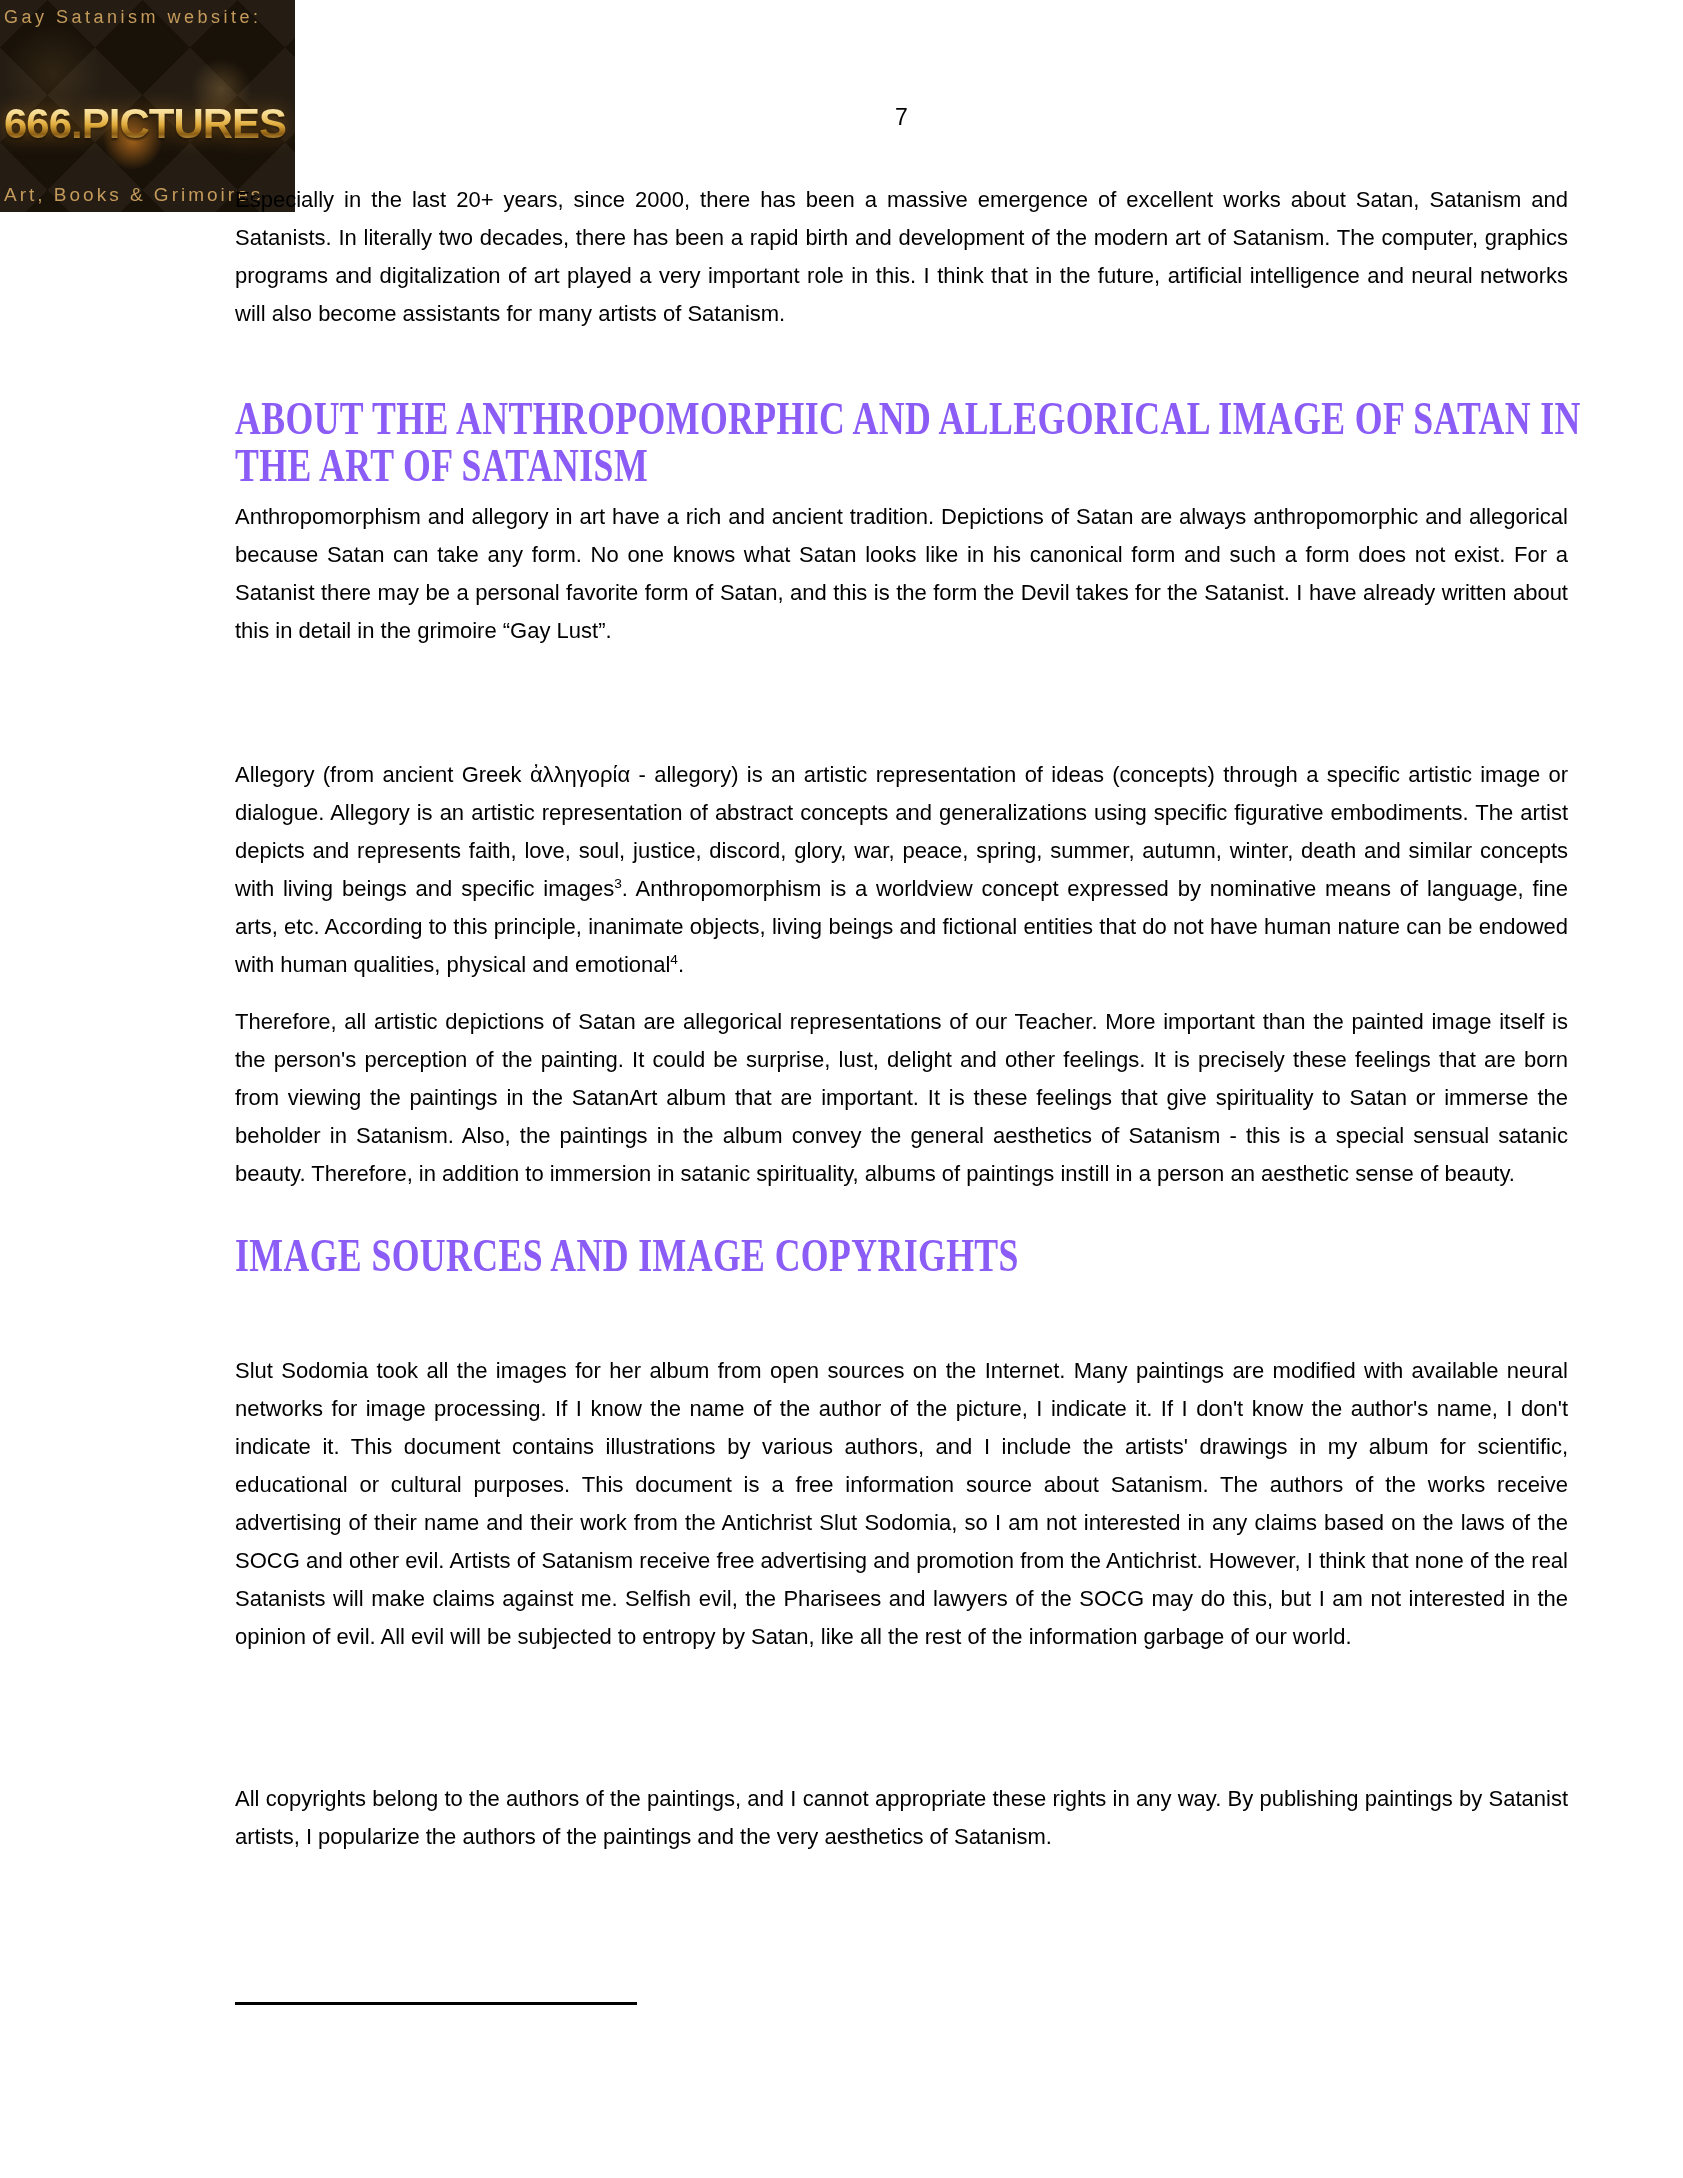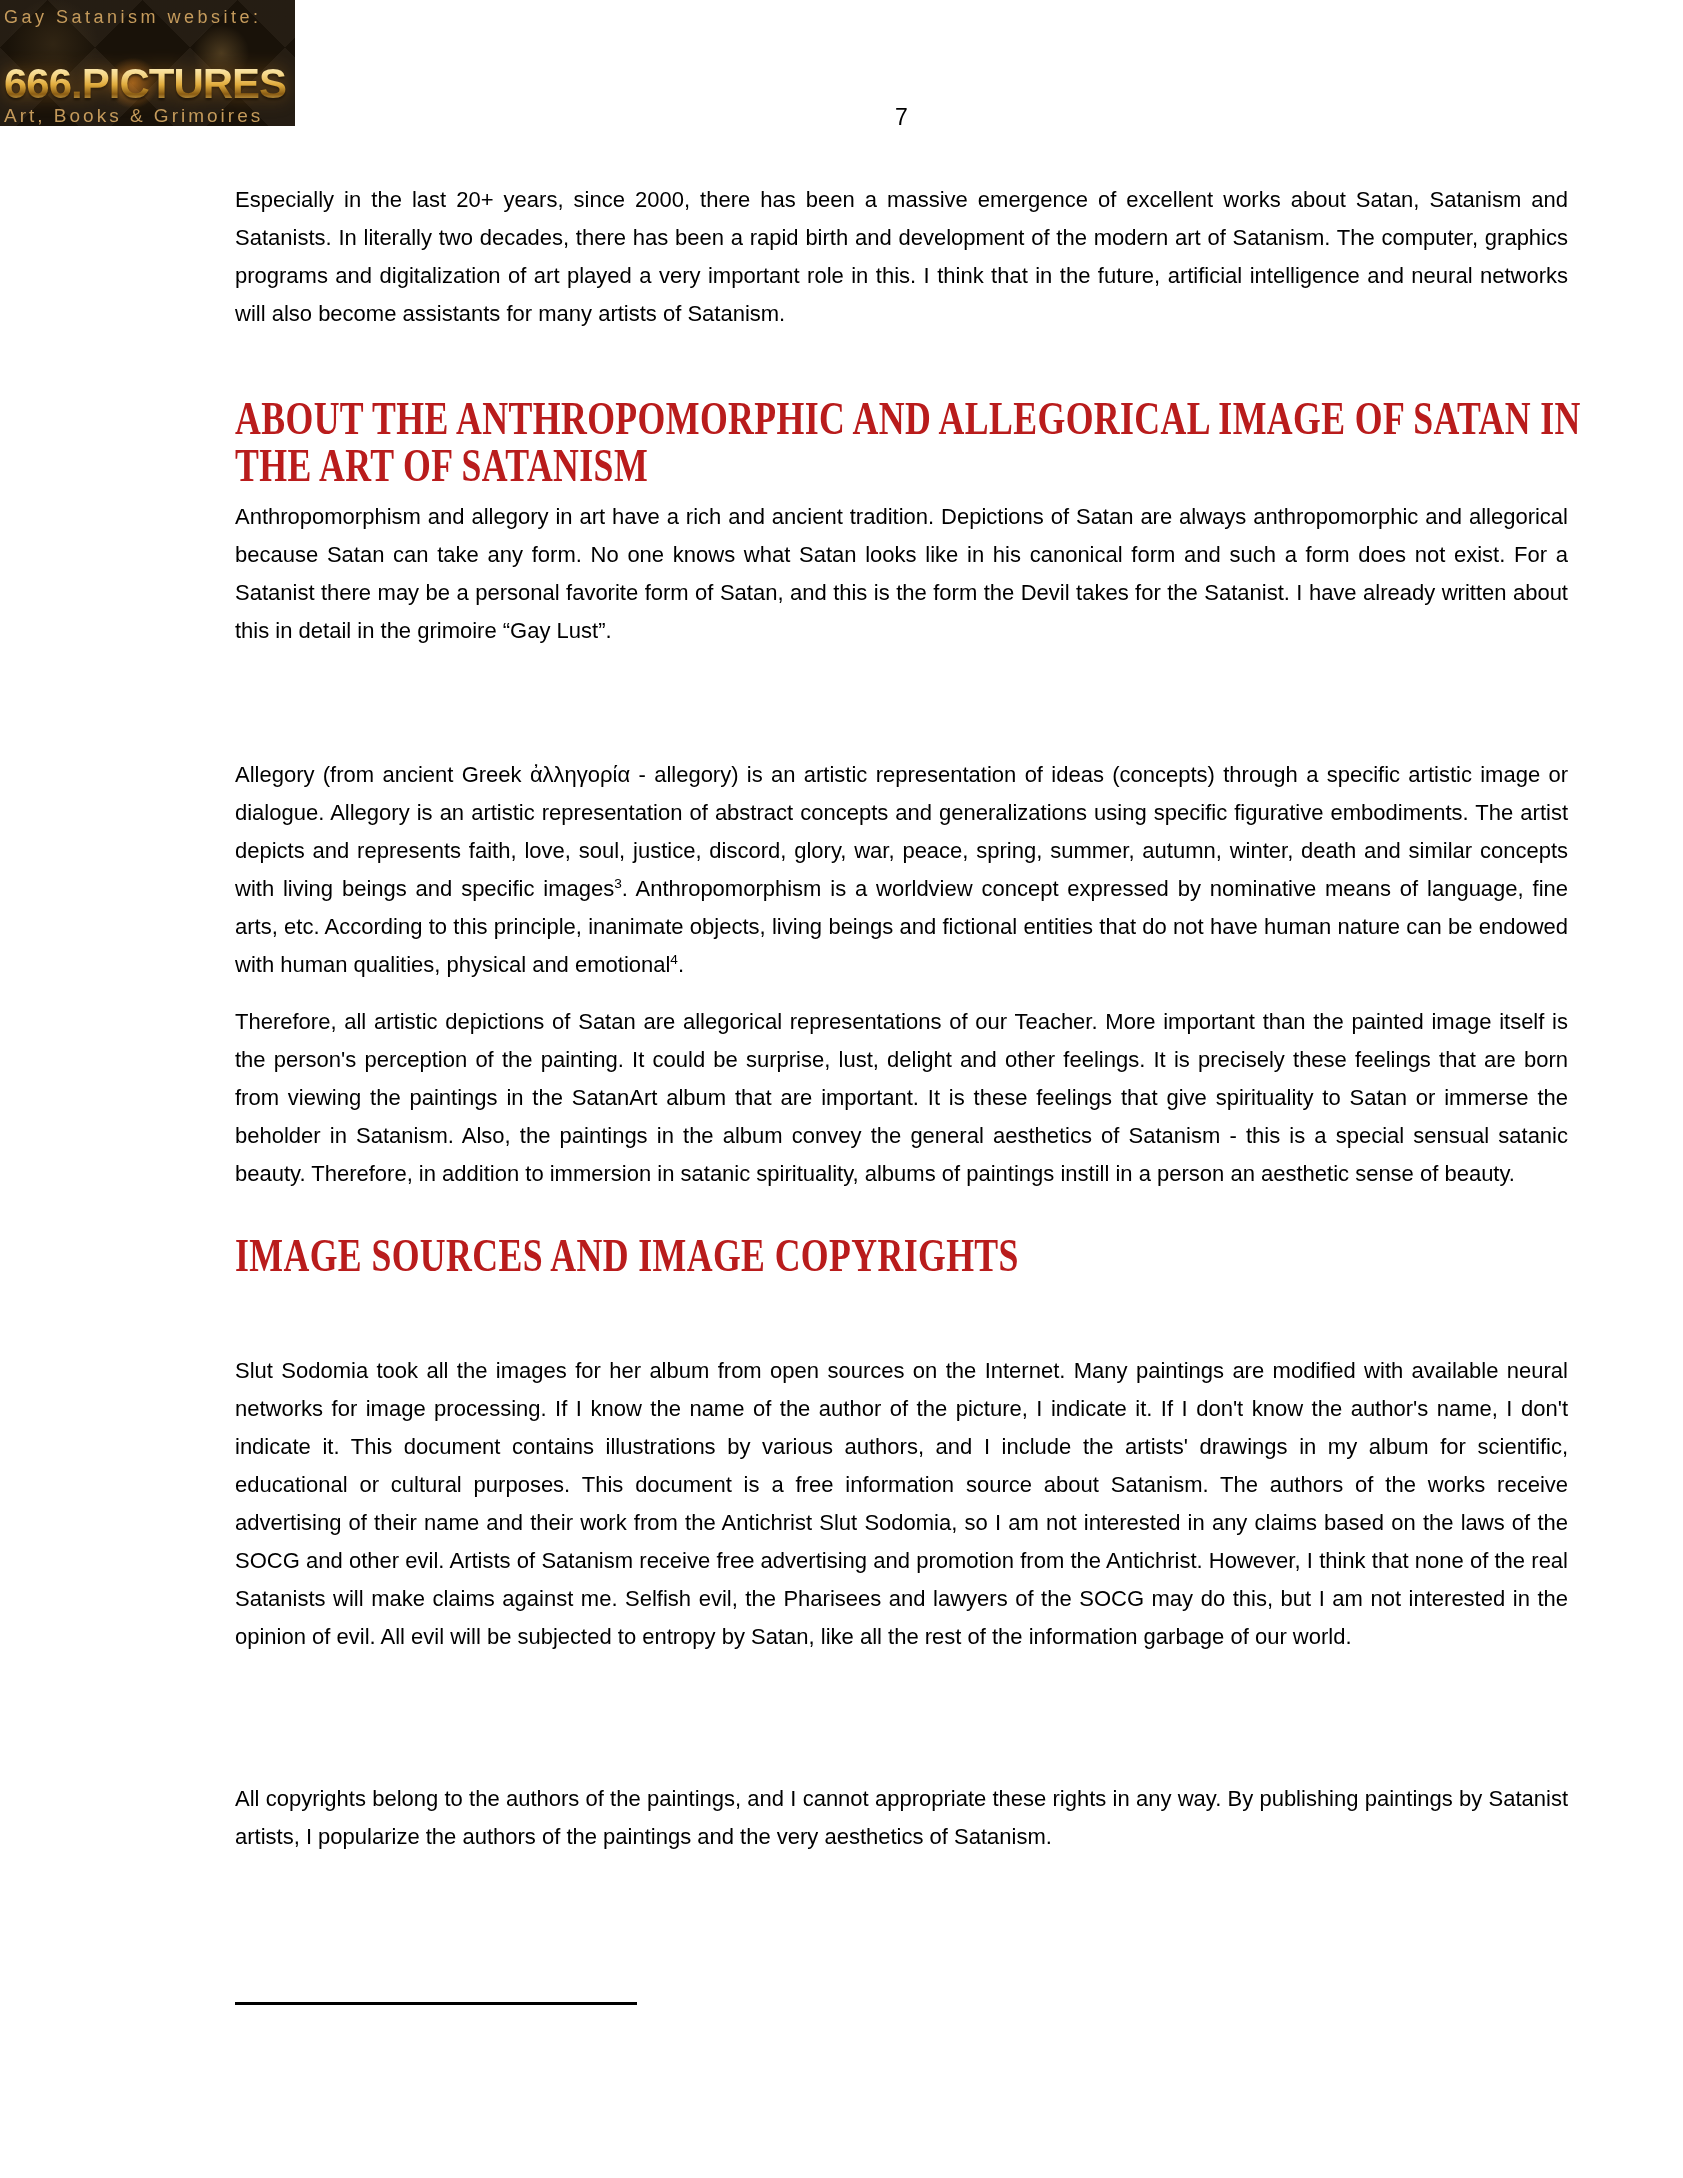--- a/index.html
+++ b/index.html
@@ -8,21 +8,21 @@
     width: 1683px; height: 2178px;
     background: #ffffff;
     position: relative;
     font-family: "Liberation Sans", sans-serif;
     color: #000;
   }
 
   
   .logo {
     position: absolute; left: 0; top: 0;
-    width: 295px; height: 126px;
+    width: 295px; height: 212px;
     background-color: #191209;
     background-image:
       radial-gradient(circle at 45% 66%, rgba(255,150,40,0.60), rgba(255,150,40,0) 14%),
       radial-gradient(circle at 75% 42%, rgba(255,200,110,0.22), rgba(255,200,110,0) 12%),
       radial-gradient(circle at 18% 35%, rgba(255,200,110,0.10), rgba(255,200,110,0) 18%),
       linear-gradient(45deg, rgba(255,235,200,0.05) 25%, transparent 25%, transparent 75%, rgba(255,235,200,0.05) 75%),
       linear-gradient(135deg, rgba(255,235,200,0.05) 25%, transparent 25%, transparent 75%, rgba(255,235,200,0.05) 75%);
     background-size: 100% 100%, 100% 100%, 100% 100%, 95px 95px, 95px 95px;
     overflow: hidden;
     display: flex; flex-direction: column; justify-content: space-between;
@@ -55,21 +55,21 @@
     margin: 0;
     font-size: 22px;
     line-height: 38px;
     text-align: justify;
   }
   sup { font-size: 0.62em; line-height: 0; }
 
   
   .doc-heading {
     margin: 0;
-    color: #b91c1c;
+    color: #8b5cf6;
     font-family: "Liberation Serif", serif;
     font-weight: bold;
     font-size: 46px;
     line-height: 47px;
     letter-spacing: 0.5px;
   }
   .heading-line { display: block; white-space: nowrap; transform-origin: 0 50%; }
 
   
   .footnote-sep {

